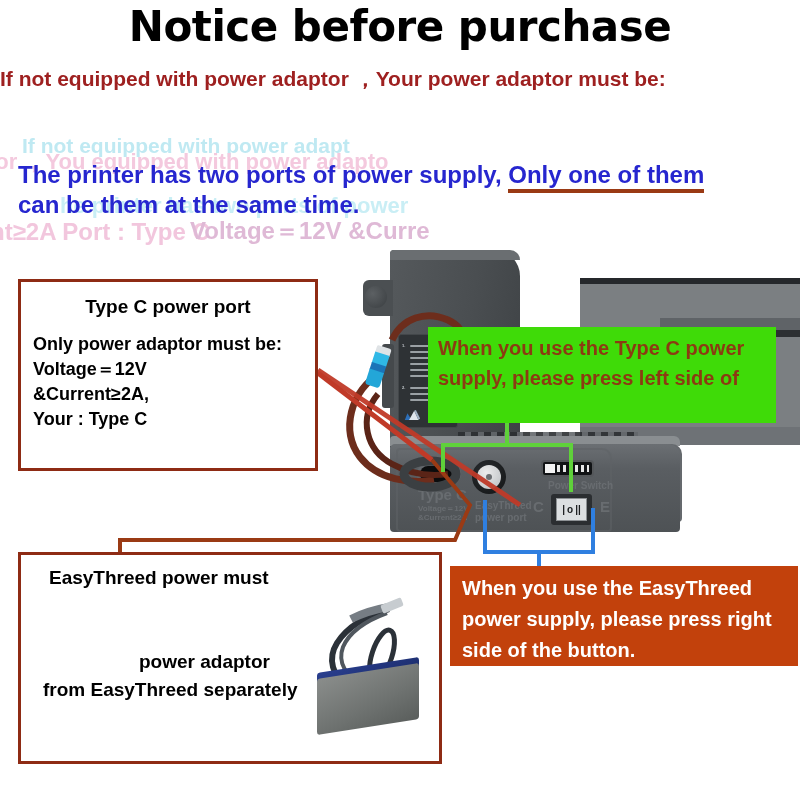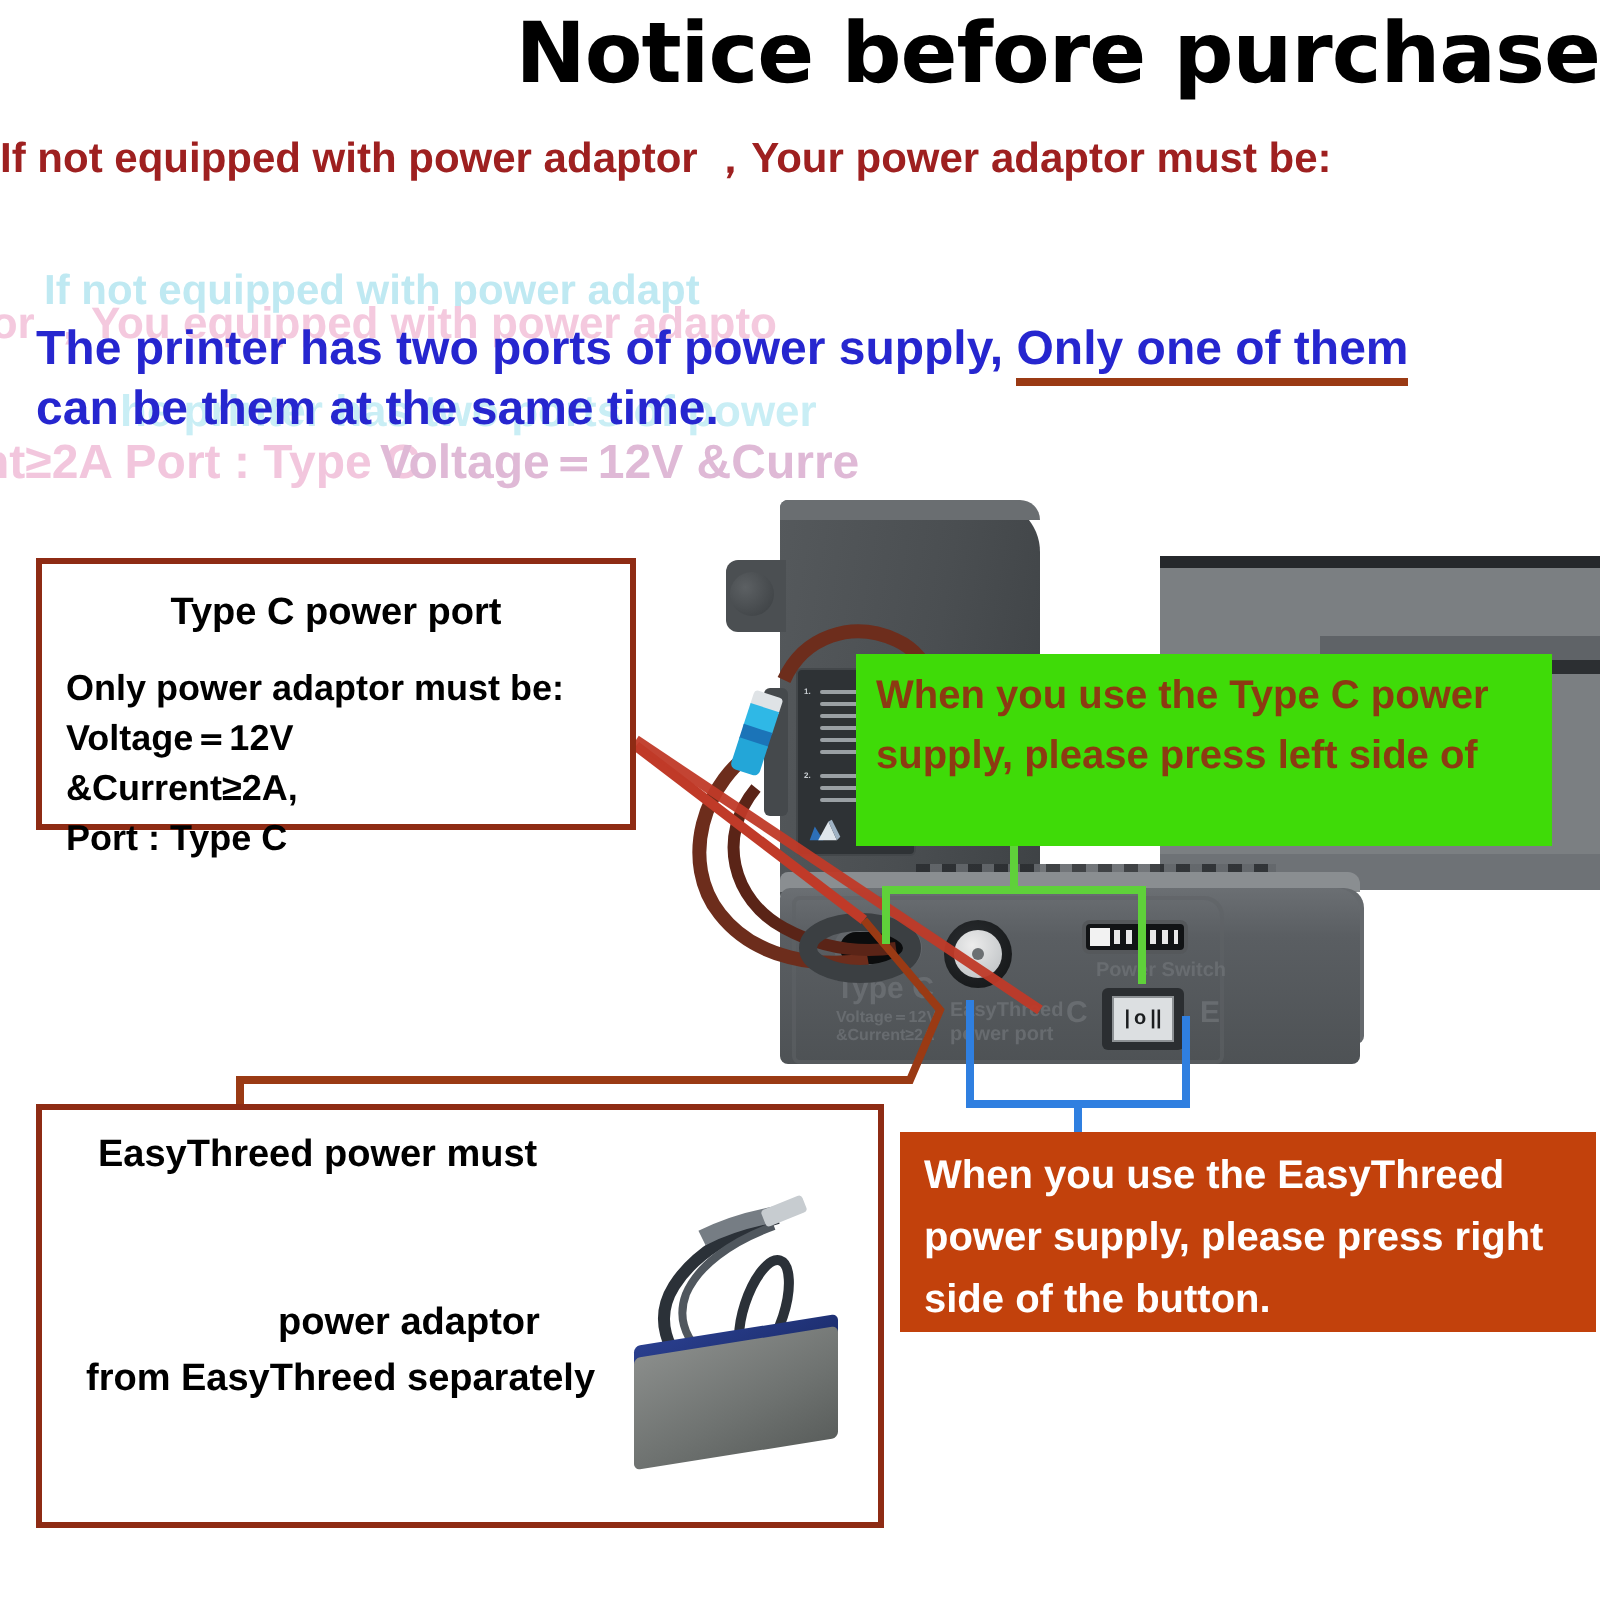--- a/index.html
+++ b/index.html
@@ -7,21 +7,21 @@
     width:800px;height:800px;
     background:#ffffff;
     font-family:"Liberation Sans","DejaVu Sans",sans-serif;
     overflow:hidden;
     position:relative;
   }
   #root{position:relative;width:800px;height:800px;overflow:hidden;}
 
   
   .title{
-    position:absolute;left:0;top:2px;width:800px;text-align:right;
+    position:absolute;left:0;top:2px;width:800px;text-align:center;
     font-size:42px;font-weight:700;color:#000;letter-spacing:-0.5px;
     font-family:"DejaVu Sans",sans-serif;
   }
   .subline1{
     position:absolute;left:0;top:65px;width:800px;text-align:left;
     font-size:21px;font-weight:700;color:#9e2020;white-space:nowrap;
   }
   .subline2{
     position:absolute;left:0;top:100px;width:800px;text-align:center;
     font-size:24px;font-weight:700;color:#9e2020;white-space:nowrap;
@@ -101,21 +101,21 @@
   .cable{position:absolute;left:0;top:0;width:470px;height:330px;}
   .usbc-plug{position:absolute;left:40px;top:124px;width:15px;height:46px;transform:rotate(18deg);}
   .usbc-plug i{position:absolute;left:0;display:block;width:15px;}
   .pl1{top:0;height:8px;background:#dfe3e6;border-radius:2px 2px 0 0;}
   .pl2{top:7px;height:12px;background:#2fb8e6;}
   .pl3{top:18px;height:8px;background:#1b74b8;}
   .pl4{top:25px;height:16px;background:#23a6d8;border-radius:0 0 3px 3px;}
 
   
   .box{position:absolute;background:#fff;border:3px solid #8e2b14;box-sizing:border-box;}
-  .box-typec{left:18px;top:279px;width:300px;height:136px;}
+  .box-typec{left:18px;top:279px;width:300px;height:192px;}
   .box-easy{left:18px;top:552px;width:424px;height:212px;}
   .box-h{font-size:19px;font-weight:700;color:#000;text-align:center;margin:14px 0 0 0;}
   .box-body{font-size:18px;font-weight:700;color:#000;line-height:25px;margin:14px 0 0 12px;}
   .easy-h{font-size:19px;font-weight:700;color:#000;margin:12px 0 0 28px;}
   .easy-t1{position:absolute;left:118px;top:96px;font-size:19px;font-weight:700;color:#000;}
   .easy-t2{position:absolute;left:22px;top:124px;font-size:19px;font-weight:700;color:#000;}
 
   .adaptor{position:absolute;left:268px;top:38px;width:140px;height:140px;}
   .ad-body{position:absolute;left:28px;top:78px;width:102px;height:56px;
            background:linear-gradient(160deg,#8a8d8b 0%,#6e7270 60%,#5a5e5c 100%);
@@ -240,21 +240,21 @@
     <path d="M485,500 L485,552 L593,552 L593,508" stroke="#2f7fe0" stroke-width="4" fill="none"></path>
     <path d="M539,552 L539,566" stroke="#2f7fe0" stroke-width="4" fill="none"></path>
   </svg>
 
   <div class="box box-typec">
     <div class="box-h">Type C power port</div>
     <div class="box-body">
       <div>Only power adaptor must be:</div>
       <div>Voltage＝12V</div>
       <div>&amp;Current≥2A,</div>
-      <div>Port : Type C</div>
+      <div>Your : Type C</div>
     </div>
   </div>
 
   <div class="box box-easy">
     <div class="easy-h">EasyThreed power must</div>
     <div class="easy-t1">power adaptor</div>
     <div class="easy-t2">from EasyThreed separately</div>
 
     <div class="adaptor">
       <svg viewBox="0 0 140 140" style="position:absolute;left:0;top:0;width:140px;height:140px;">

